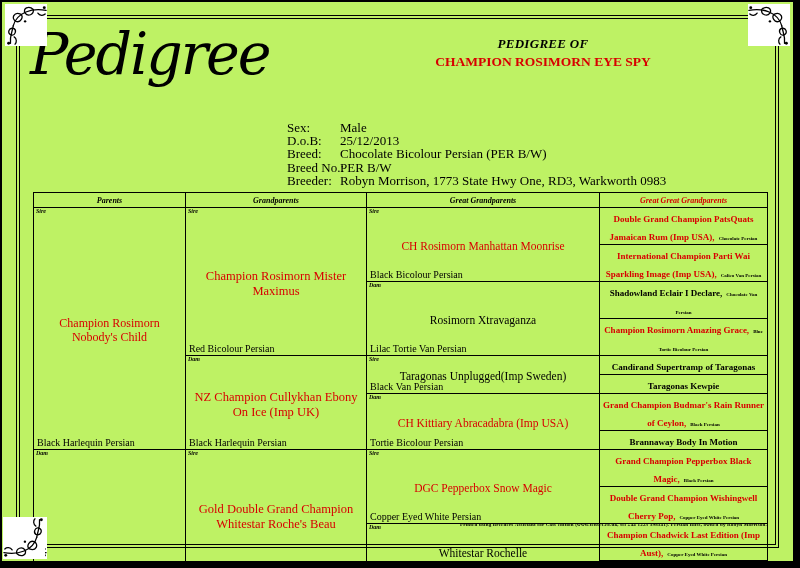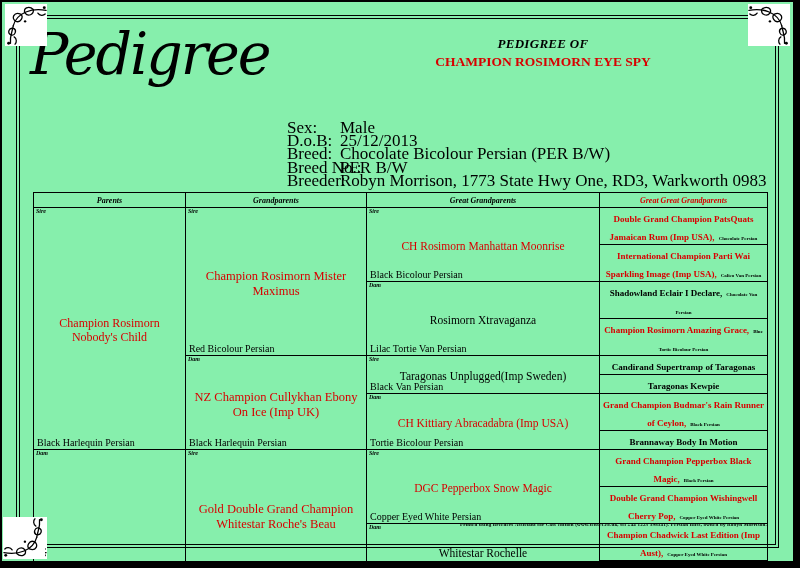--- a/index.html
+++ b/index.html
@@ -1,39 +1,39 @@
 <!DOCTYPE html>
 <html><head>
 <meta charset="utf-8">
 <style>
   * { margin:0; padding:0; box-sizing:border-box; }
   html,body { background:#888; }
   .page {
-    position:relative; width:800px; height:568px; background:#86efac;
+    position:relative; width:800px; height:568px; background:#bef264;
     font-family:"Liberation Serif", serif; color:#000; overflow:hidden;
   }
   
   .edge { position:absolute; inset:0; border-top:2px solid #000; border-left:2px solid #000;
           border-right:7px solid #000; border-bottom:7px solid #000; pointer-events:none; }
   
   .rule { position:absolute; left:16px; top:15px; right:21px; bottom:20px;
           border:4px double #000; pointer-events:none; }
   .corner { position:absolute; width:42px; height:42px; background:#fff; z-index:2; }
   .corner.tl { left:5px;  top:4px; }
   .corner.tr { right:10px; top:4px;  transform:scaleX(-1); }
   .corner.bl { left:5px;  bottom:9px; transform:scaleY(-1); }
   .corner.br { right:10px; bottom:9px; transform:scale(-1,-1); }
 
   .title { position:absolute; left:30px; top:26px; font-style:italic; font-weight:500;
            font-size:57px; line-height:56px; letter-spacing:-2px; font-family:"DejaVu Serif", serif; }
   .right-head { position:absolute; left:398px; top:36px; width:290px; text-align:center; }
   .pedigree-of { font-weight:bold; font-variant:small-caps; font-size:13px; letter-spacing:.3px;font-style:italic; }
   .cat-name  { font-weight:bold; font-size:13.5px; margin-top:2px; }
 
-  .info { position:absolute; left:287px; top:121px; font-size:17px; line-height:13.2px; }
+  .info { position:absolute; left:287px; top:121px; font-size:13px; line-height:13.2px; }
   .info-row { white-space:nowrap; }
   .info-label { display:inline-block; width:53px; }
 
   .ptable-wrap { position:absolute; left:33px; top:192px; width:734px; }
   table.ptable { width:734px; height:328px; border-collapse:collapse; table-layout:fixed; }
   .ptable td, .ptable th { border:1px solid #000; overflow:hidden; }
   .ptable th { font-style:italic; font-weight:bold; font-size:8px; height:15px; text-align:center; }
   td.anc { position:relative; vertical-align:middle; text-align:center; padding:8px 2px 4px 2px; }
   .tag { position:absolute; top:0px; left:2px; font-size:6px; font-style:italic; font-weight:bold; }
   .nm  { line-height:1.15; }

